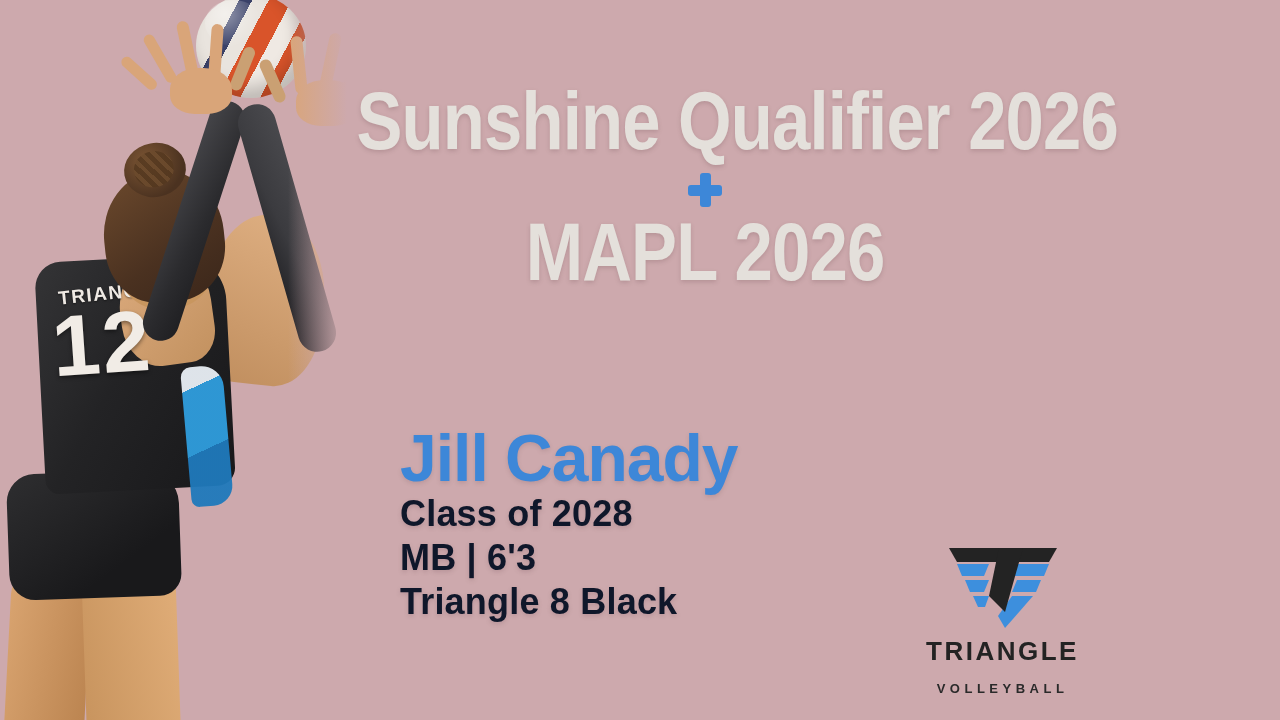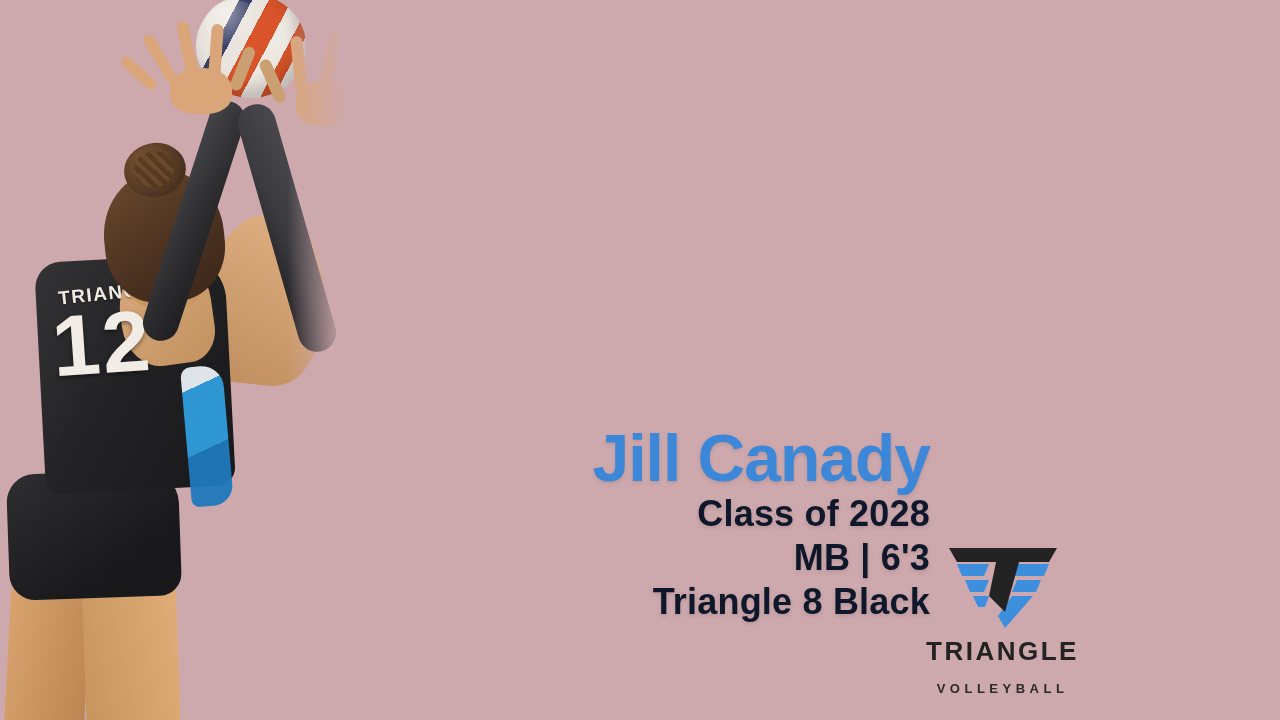--- a/index.html
+++ b/index.html
@@ -189,21 +189,21 @@
   }
   #plus:before, #plus:after {
     content:""; position:absolute; background:#3d87d8; border-radius:3px;
   }
   #plus:before { left:12px; top:0;  width:11px; height:34px; }
   #plus:after  { left:0;  top:12px; width:34px; height:11px; }
 
   #playerBlock {
     position:absolute;
     left:400px; top:425px; width:530px;
-    text-align:right;
+    text-align:left;
   }
   #playerName {
     font-size:66px; font-weight:700;
     color:#3d87d8;
     line-height:1.02;
     letter-spacing:-1px;
     text-shadow:0 2px 4px rgba(120,85,90,.22);
   }
   .pline {
     font-size:36px; font-weight:600;
@@ -284,20 +284,27 @@
       <div class="fing sk" style="left:24px; top:6px;  width:12px; height:58px; transform:rotate(-6deg);"></div>
       <div class="fing sk" style="left:46px; top:2px;  width:12px; height:60px; transform:rotate(12deg);"></div>
       <div class="fing sk" style="left:66px; top:10px; width:11px; height:54px; transform:rotate(30deg);"></div>
       <div class="fing sk" style="left:86px; top:28px; width:11px; height:44px; transform:rotate(48deg);"></div>
       <div class="palm sk" style="left:24px; top:50px; width:62px; height:46px;"></div>
     </div>
 
     <div class="photoFade"></div>
   </div>
 
+  <div id="titleBlock">
+    <div class="evt" id="evt1">Sunshine Qualifier 2026</div>
+
+    <div id="plus"></div>
+
+    <div class="evt" id="evt2">MAPL 2026</div>
+  </div>
 
   <div id="playerBlock">
     <div id="playerName">Jill Canady</div>
     <div class="pline">Class of 2028</div>
     <div class="pline">MB | 6'3</div>
     <div class="pline">Triangle 8 Black</div>
   </div>
 
   <div id="logo">
     <div id="logoMark">

